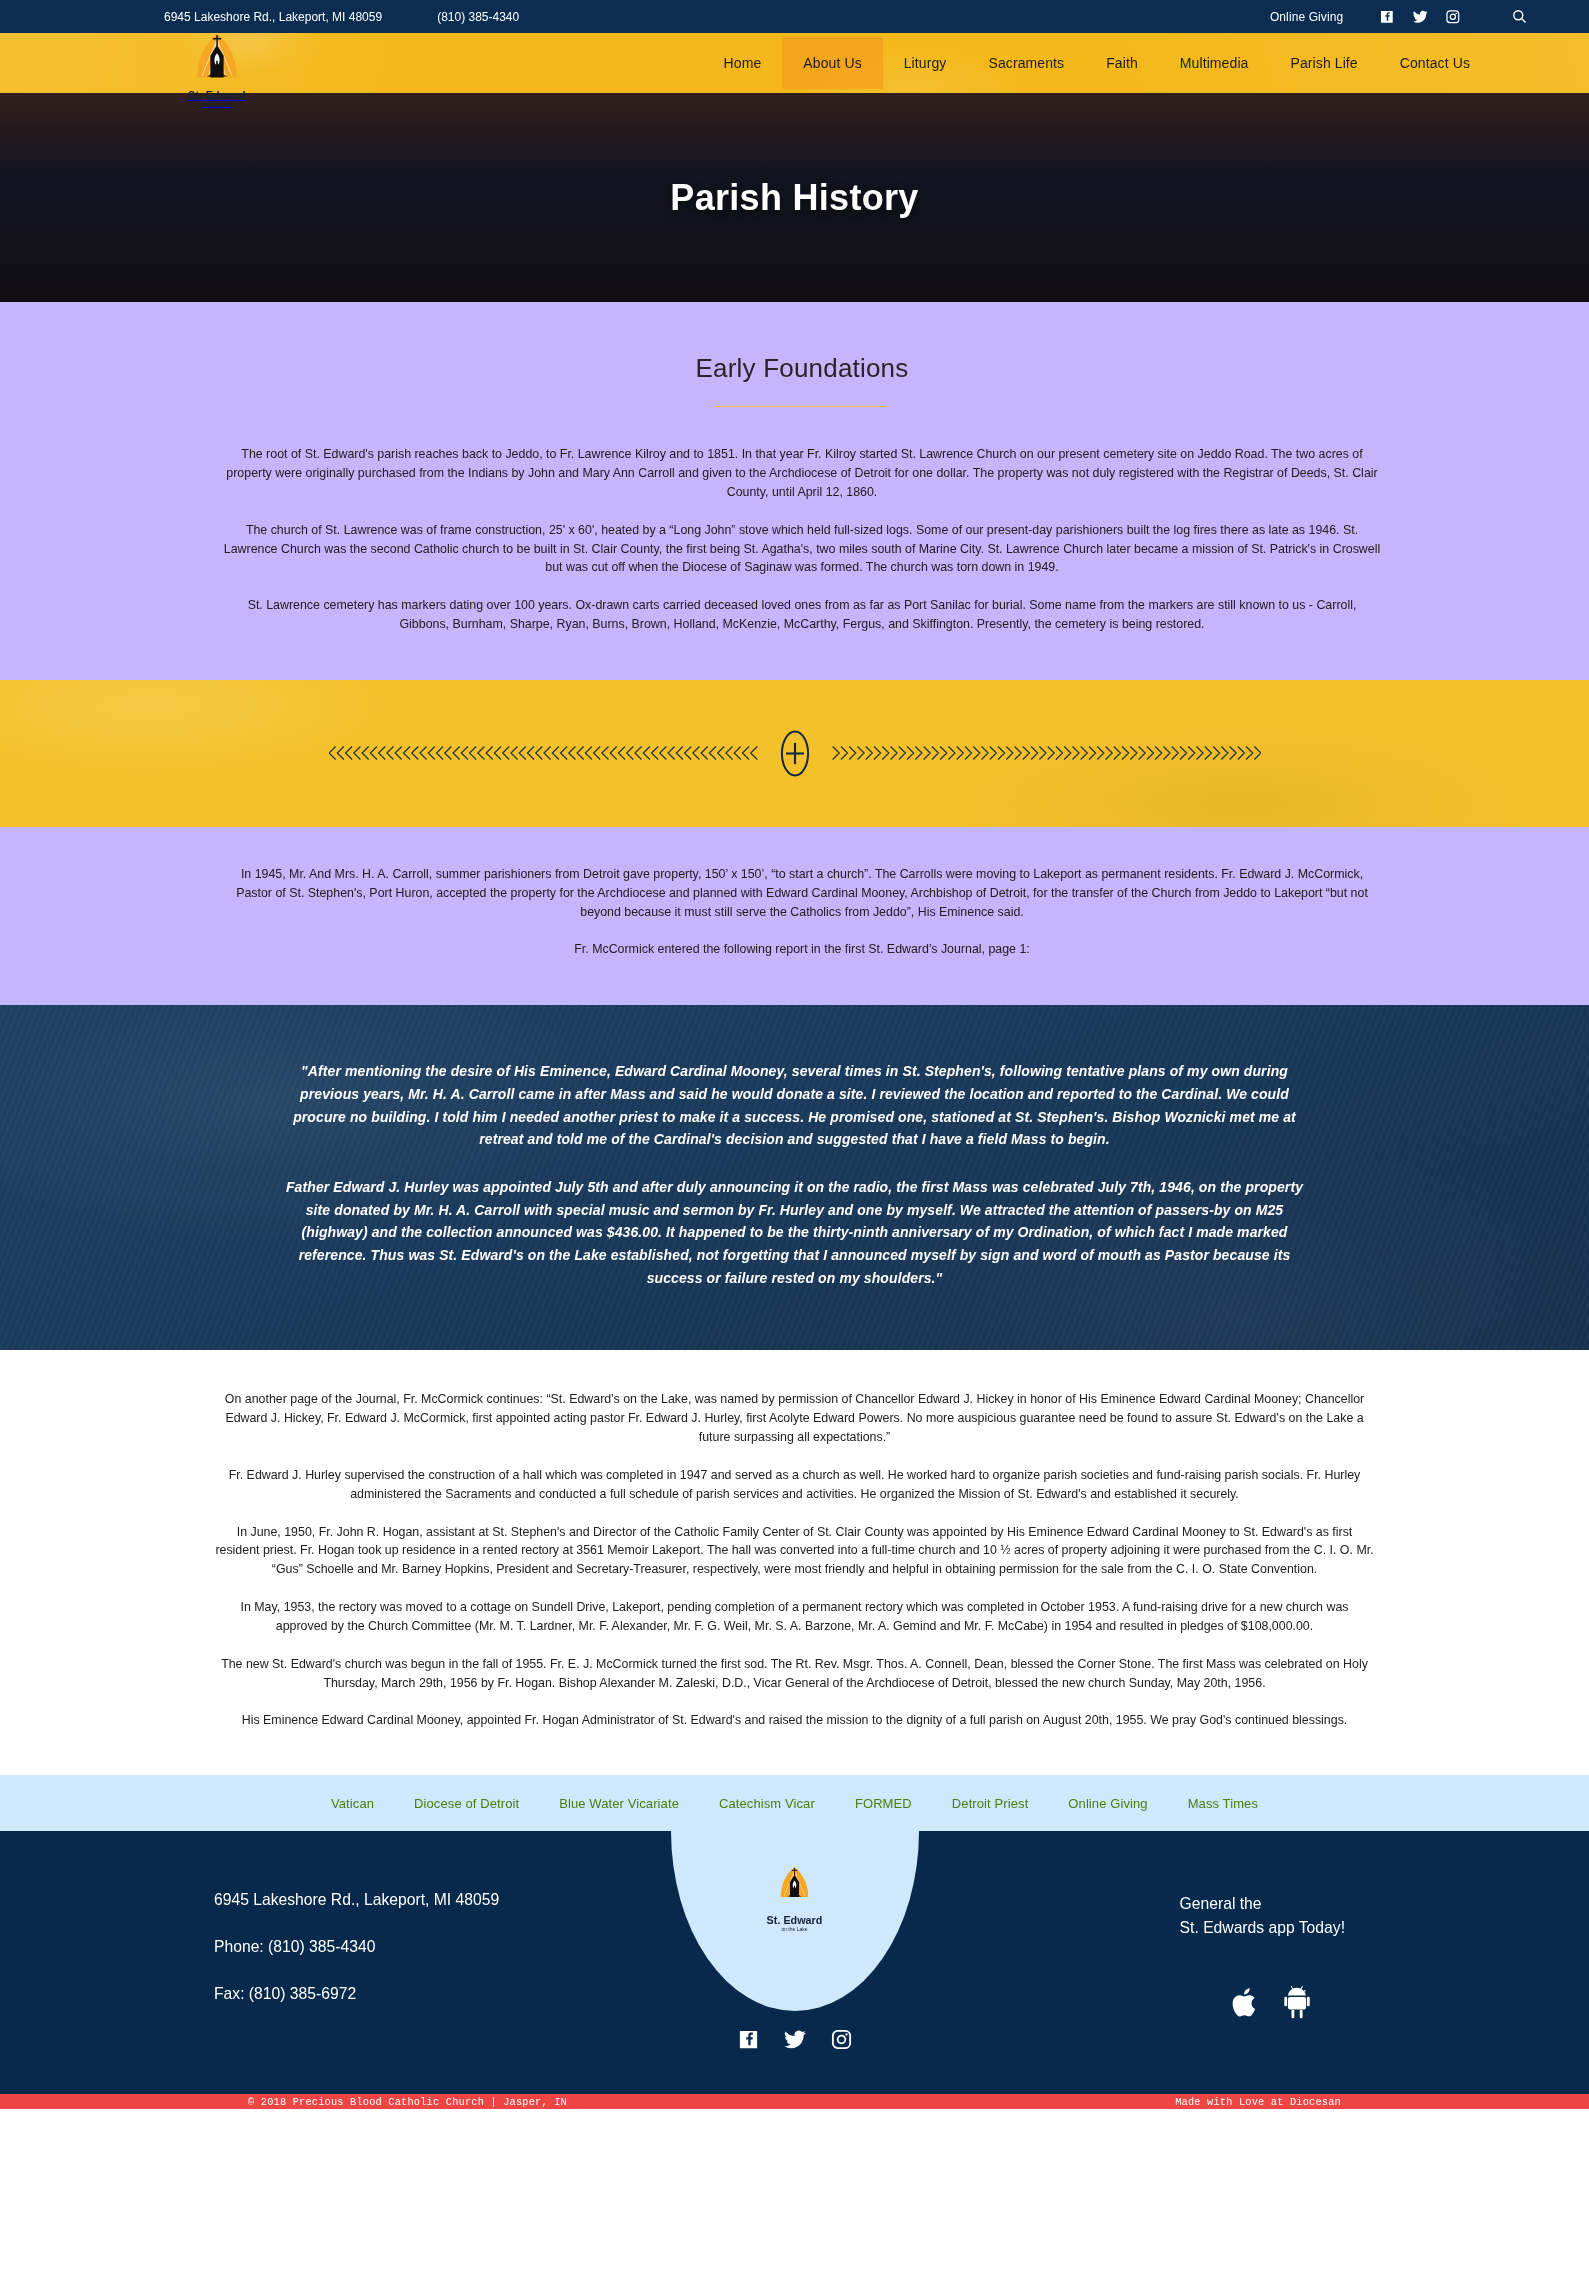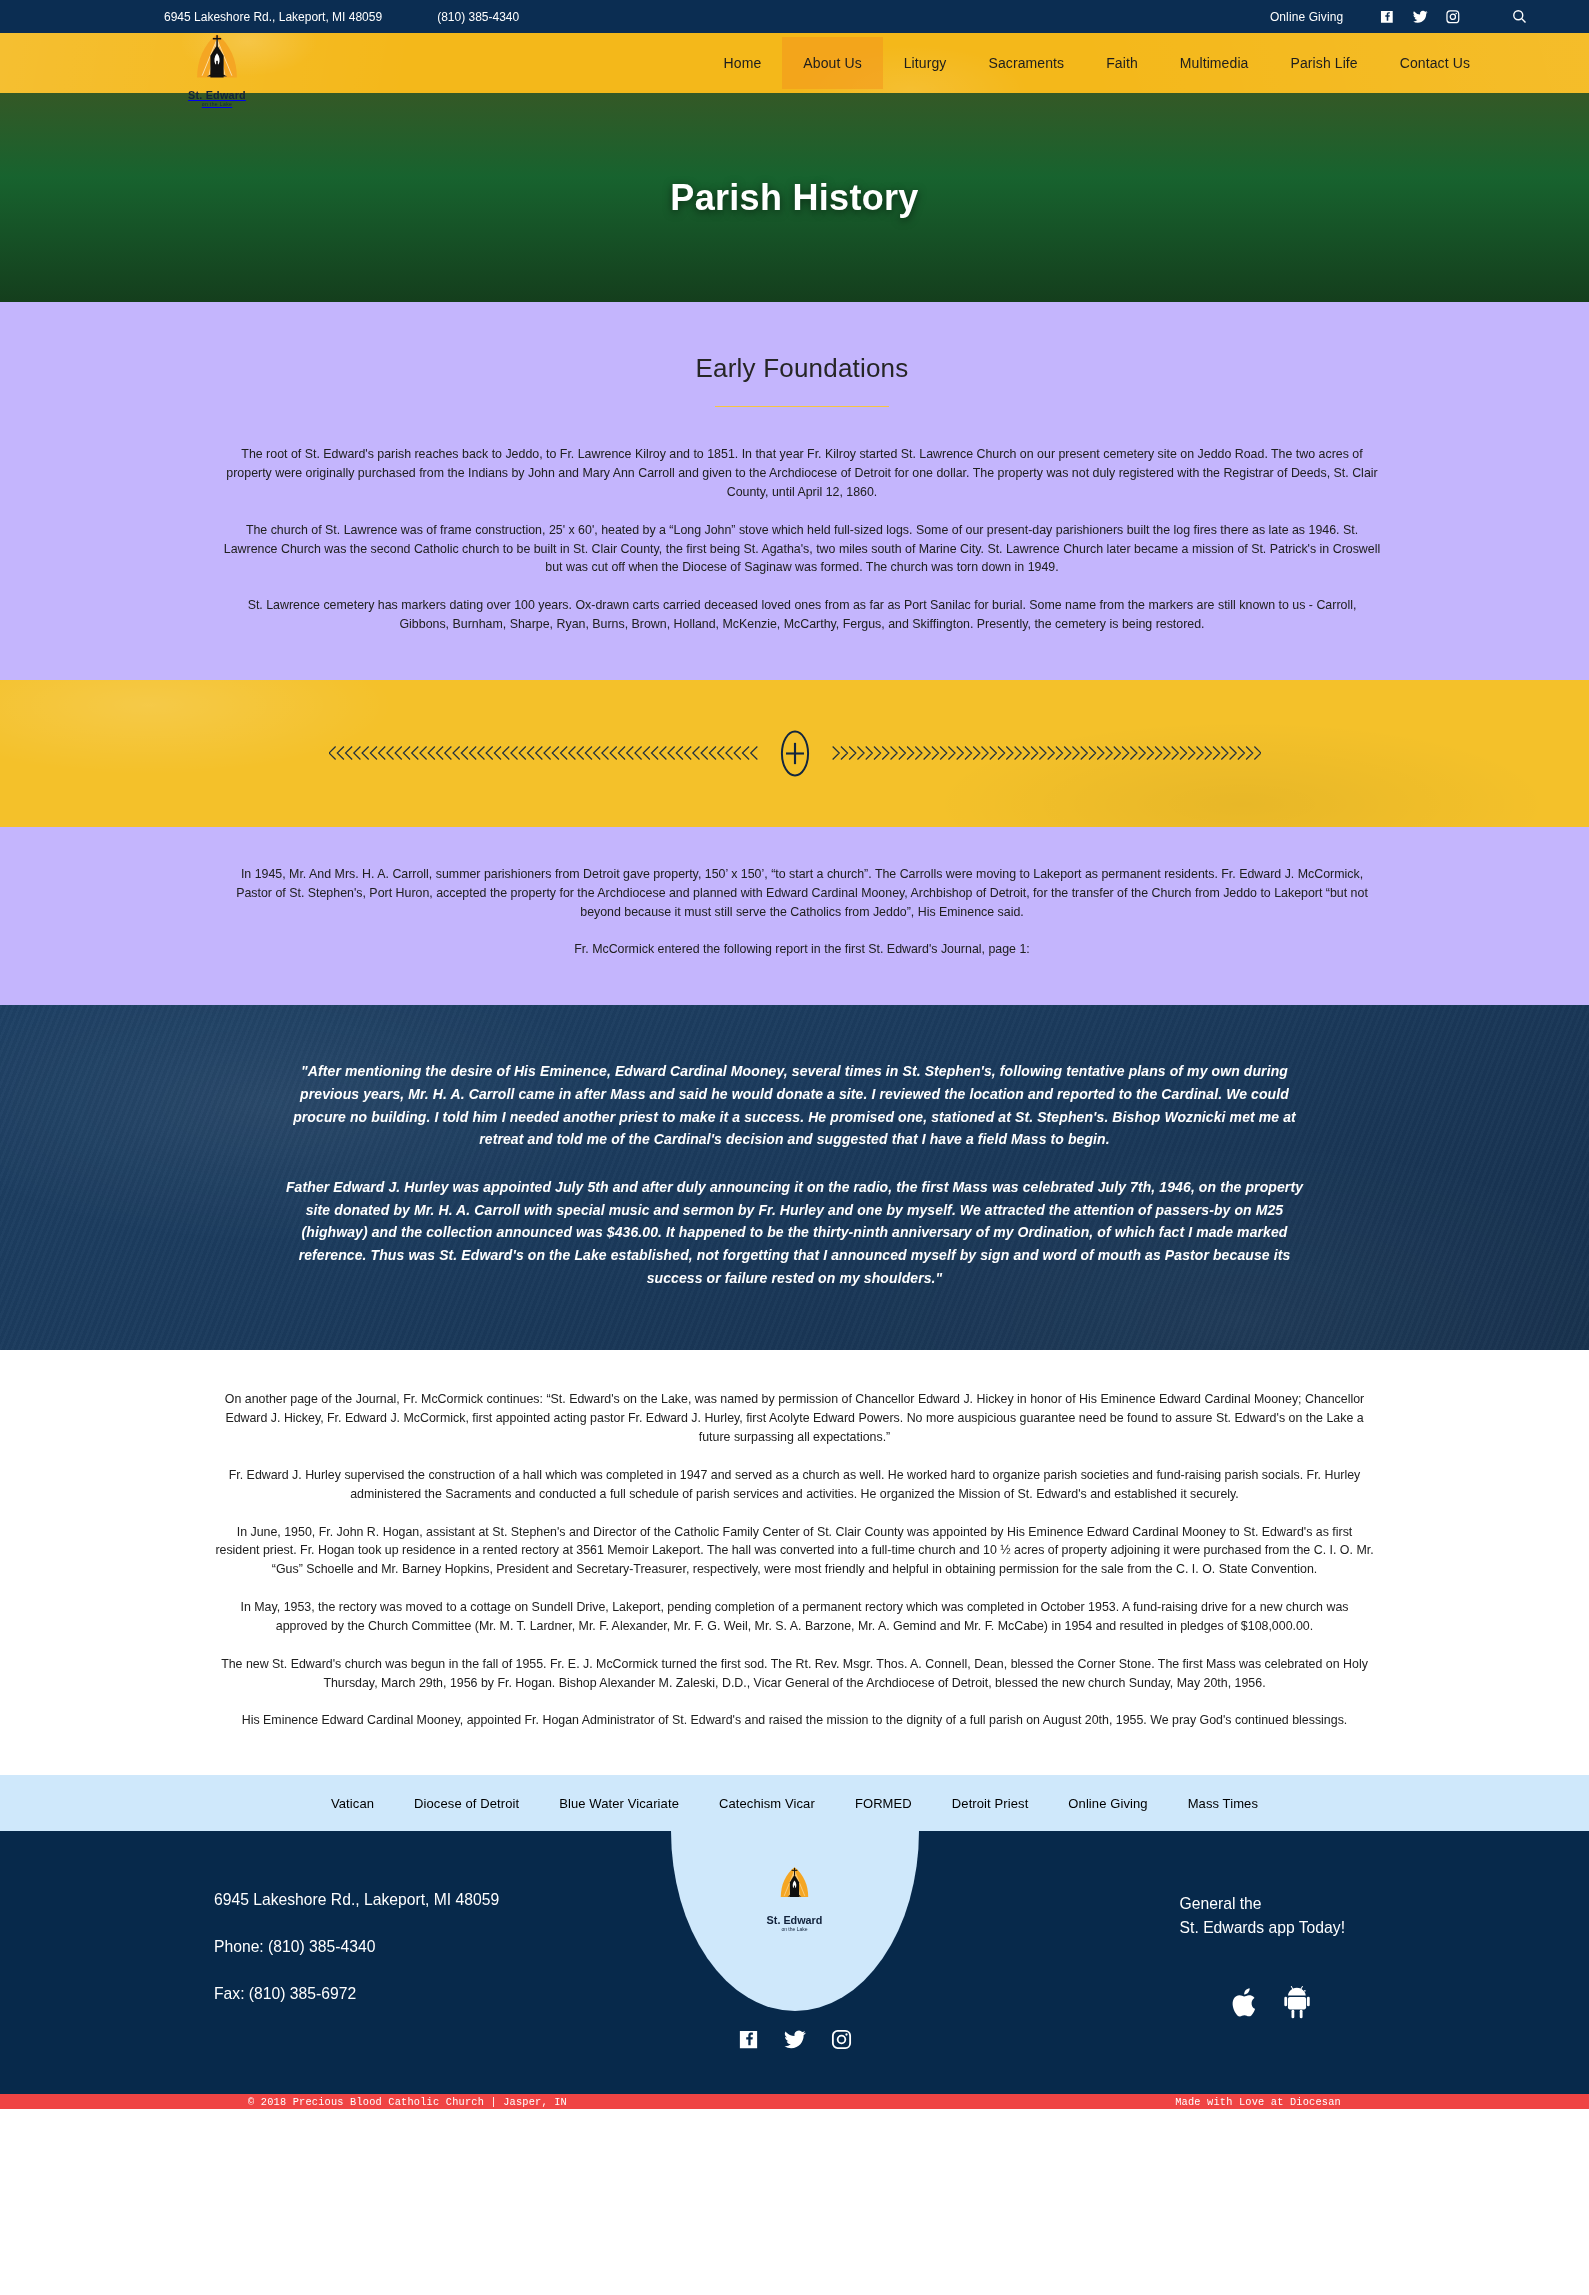--- a/index.html
+++ b/index.html
@@ -72,21 +72,21 @@
     display:flex; align-items:center;
     letter-spacing:0.1px;
   }
   .navitem.active { background: rgba(242,150,30,0.55); }
 
   
   .hero {
     height: 209px;
     position: relative;
     overflow: hidden;
-    background:#15803d;
+    background:#0f172a;
   }
   .hero-bg{
     position:absolute; inset:0;
     background:
       radial-gradient(46px 58px at 99px 124px, #ffd89a 0%, #e08a20 32%, #6b2f06 68%, #2b1103 100%),
       radial-gradient(40px 53px at 236px 99px, #ffe2ae 0%, #e9952a 30%, #5e2a06 66%, #240e02 100%),
       radial-gradient(50px 66px at 679px 124px, #fff0cf 0%, #f0a437 30%, #6b3208 66%, #250f03 100%),
       radial-gradient(46px 61px at 927px 112px, #ffe7bb 0%, #eb9b2d 30%, #642d07 66%, #220d02 100%),
       radial-gradient(50px 66px at 1242px 128px, #ffe8c0 0%, #ea9a2c 30%, #653007 66%, #230d02 100%),
       radial-gradient(58px 75px at 1457px 116px, #ffeccb 0%, #ef9f30 30%, #6a3308 66%, #230d02 100%),
@@ -187,21 +187,21 @@
   .tail { background:#fff; padding: 40px 0 45px; }
 
   
   .footlinks {
     background: #cfe8fb;
     height: 56px;
     display:flex; align-items:center; justify-content:center;
     gap: 0;
   }
   .footlink {
-    color:#000000; text-decoration:none; font-size:13px;
+    color:#4d7c0f; text-decoration:none; font-size:13px;
     padding: 0 20px; letter-spacing:0.1px;
   }
 
   
   .footer {
     background:#07294b;
     position: relative;
     height: 263px;
   }
   .footer-arc{

